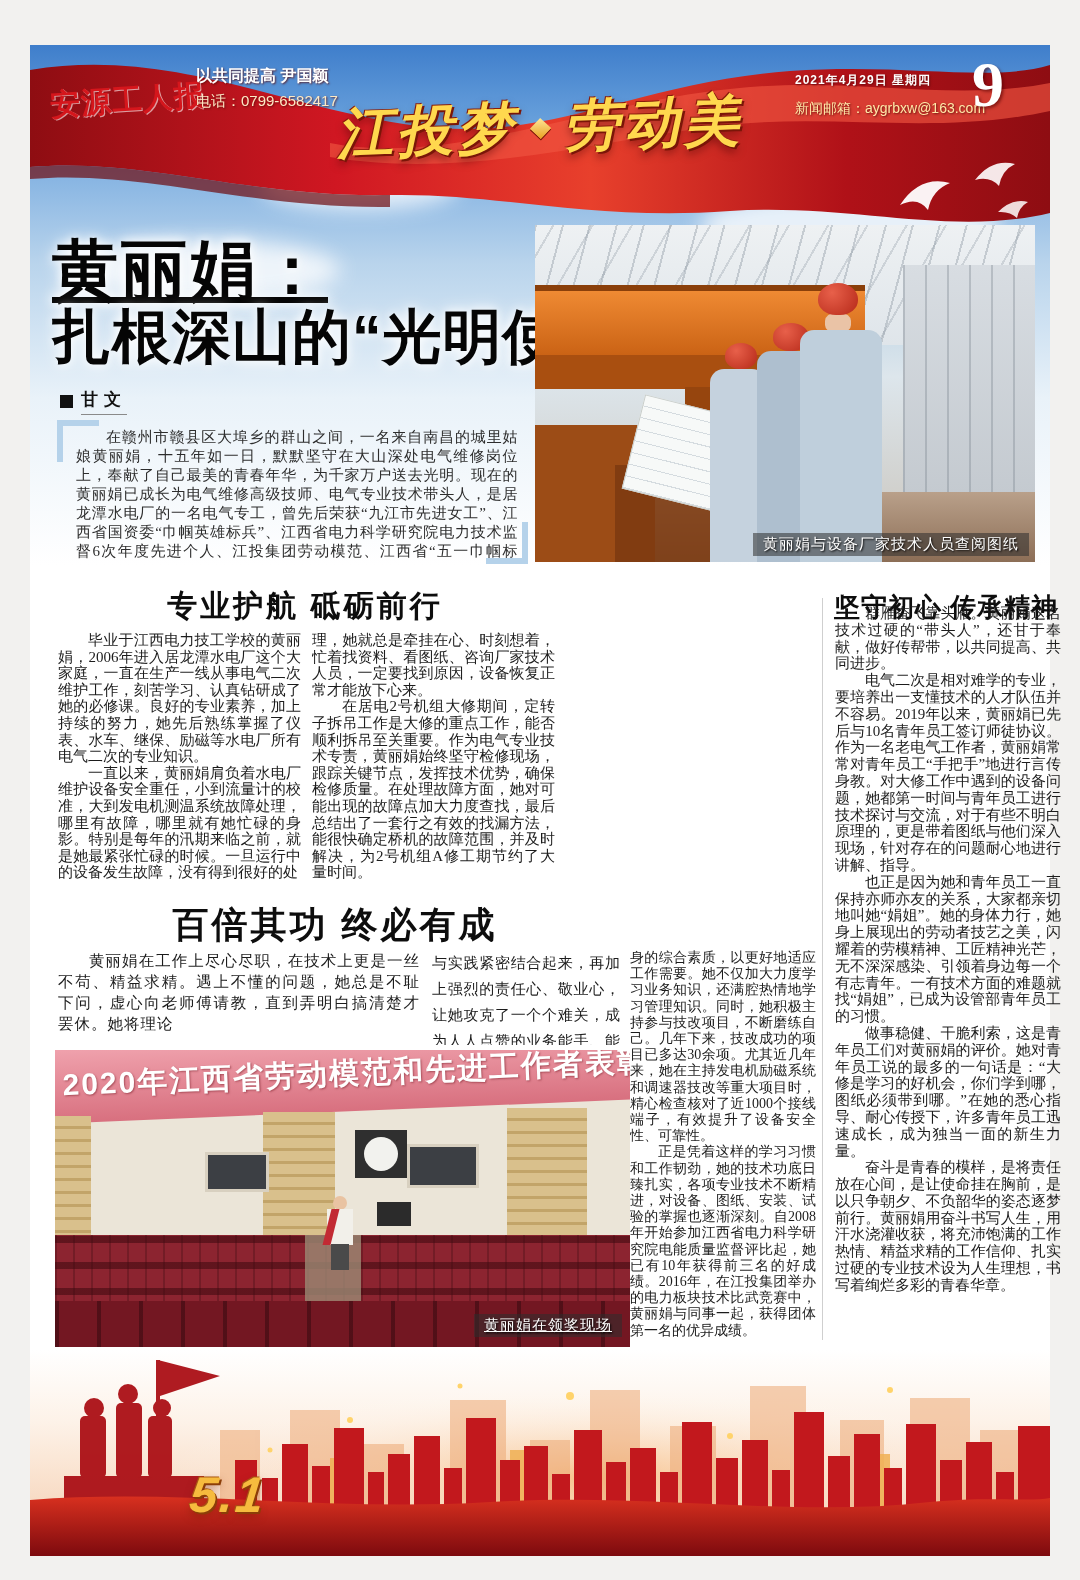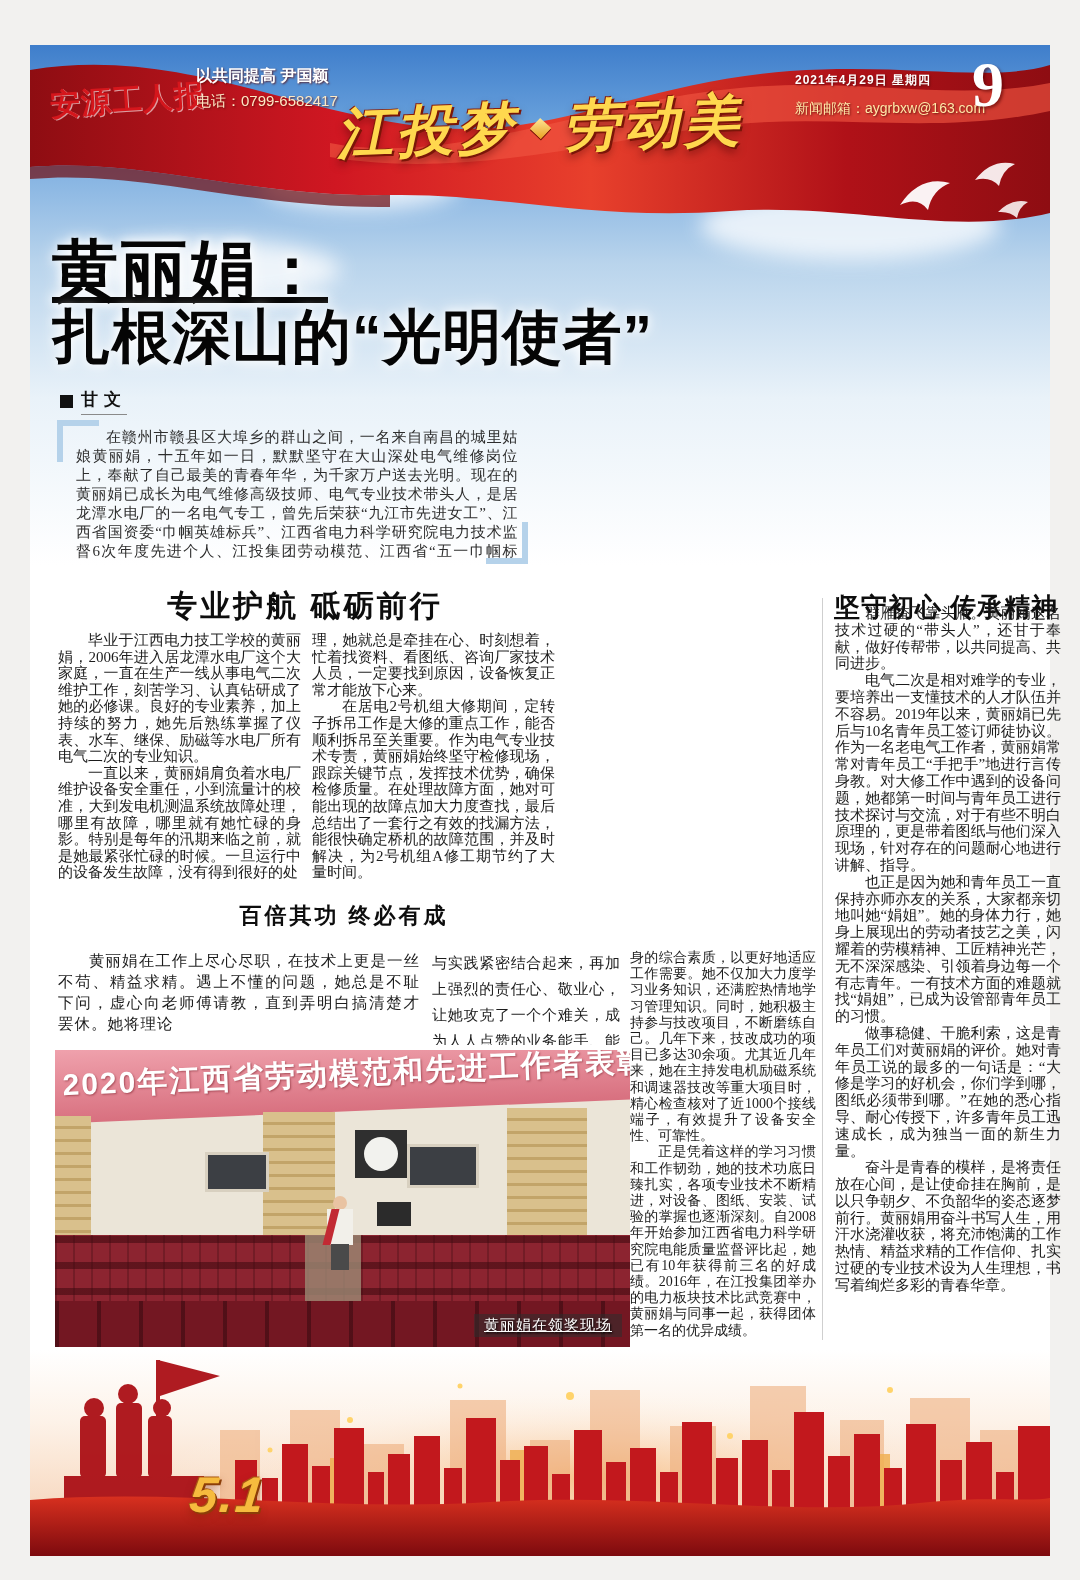--- a/index.html
+++ b/index.html
@@ -64,21 +64,21 @@
   .face{background:#eac3a6;border-radius:40%;}
   .body-shirt{border-radius:14px 14px 0 0;}
   .p1-paper{left:95px;top:196px;width:230px;height:95px;background:#f7f9f8;border:1px solid #c7ccc9;
     transform:rotate(14deg);background-image:repeating-linear-gradient(0deg,rgba(110,130,150,.25) 0 1px,transparent 1px 12px);}
   .caption{position:absolute;background:rgba(45,45,45,.55);color:#fff;font-size:15px;padding:2px 10px;
     letter-spacing:1px;text-shadow:1px 1px 2px #000;white-space:nowrap;}
 
   
   .sec-title{font-weight:900;color:#0d0d0d;letter-spacing:3px;text-align:center;}
   .sec1-title{left:55px;top:586px;width:500px;font-size:30px;}
-  .sec2-title{left:64px;top:901px;width:560px;font-size:22px;}
+  .sec2-title{left:55px;top:901px;width:560px;font-size:36px;}
   .sec3-title{left:833px;top:590px;width:226px;font-size:26px;letter-spacing:1px;}
 
   
   .bodycol{font-family:"Liberation Serif",serif;color:#1c1c1c;text-align:justify;overflow:hidden;}
   .bodycol p{margin:0;}
   .bodycol p.ind{text-indent:2em;}
   .s1c1{left:58px;top:632px;width:243px;height:268px;font-size:15px;line-height:16.6px;}
   .s1c2{left:312px;top:632px;width:243px;height:268px;font-size:15px;line-height:16.6px;}
   .s2a{left:58px;top:950px;width:362px;height:92px;font-size:15.5px;line-height:21px;letter-spacing:1px;}
   .s2b{left:432px;top:950px;width:188px;height:95px;font-size:15px;line-height:26px;}
@@ -163,20 +163,39 @@
   <div class="headline2 abs">扎根深山的“光明使者”</div>
   <div class="byline abs">
     <span class="byline-sq"></span>
     <span class="byline-name">甘文</span>
   </div>
 
   <div class="bracket-tl abs"></div>
   <div class="bracket-br abs"></div>
   <div class="intro abs">在赣州市赣县区大埠乡的群山之间，一名来自南昌的城里姑娘黄丽娟，十五年如一日，默默坚守在大山深处电气维修岗位上，奉献了自己最美的青春年华，为千家万户送去光明。现在的黄丽娟已成长为电气维修高级技师、电气专业技术带头人，是居龙潭水电厂的一名电气专工，曾先后荣获“九江市先进女工”、江西省国资委“巾帼英雄标兵”、江西省电力科学研究院电力技术监督6次年度先进个人、江投集团劳动模范、江西省“五一巾帼标兵”、江西省劳动模范等称号。</div>
 
+  <div class="photo1 abs">
+    <div class="p1-roof abs"></div>
+    <div class="p1-crane abs"></div>
+    <div class="p1-crane2 abs"></div>
+    <div class="p1-hook abs"></div>
+    <div class="p1-cab abs"></div>
+    <div class="p1-floor abs"></div>
+    <div class="p1-mach1 abs"></div>
+    <div class="p1-mach2 abs"></div>
+    <div class="p1-paper abs"></div>
+    <div class="abs body-shirt" style="left:175px;top:144px;width:56px;height:193px;background:#c5d2de;"></div>
+    <div class="abs helmet" style="left:190px;top:118px;width:32px;height:26px;"></div>
+    <div class="abs body-shirt" style="left:222px;top:126px;width:64px;height:211px;background:#aebfcf;"></div>
+    <div class="abs helmet" style="left:238px;top:98px;width:36px;height:28px;"></div>
+    <div class="abs face" style="left:290px;top:88px;width:26px;height:20px;"></div>
+    <div class="abs body-shirt" style="left:265px;top:105px;width:82px;height:232px;background:#bfcfdc;"></div>
+    <div class="abs helmet" style="left:283px;top:58px;width:40px;height:32px;"></div>
+    <div class="caption" style="right:6px;bottom:6px;">黄丽娟与设备厂家技术人员查阅图纸</div>
+  </div>
 
   <div class="sec-title sec1-title abs">专业护航  砥砺前行</div>
   <div class="bodycol s1c1 abs">
     <p class="ind">毕业于江西电力技工学校的黄丽娟，2006年进入居龙潭水电厂这个大家庭，一直在生产一线从事电气二次维护工作，刻苦学习、认真钻研成了她的必修课。良好的专业素养，加上持续的努力，她先后熟练掌握了仪表、水车、继保、励磁等水电厂所有电气二次的专业知识。</p>
     <p class="ind">一直以来，黄丽娟肩负着水电厂维护设备安全重任，小到流量计的校准，大到发电机测温系统故障处理，哪里有故障，哪里就有她忙碌的身影。特别是每年的汛期来临之前，就是她最紧张忙碌的时候。一旦运行中的设备发生故障，没有得到很好的处</p>
   </div>
   <div class="bodycol s1c2 abs">
     <p>理，她就总是牵挂在心、时刻想着，忙着找资料、看图纸、咨询厂家技术人员，一定要找到原因，设备恢复正常才能放下心来。</p>
     <p class="ind">在居电2号机组大修期间，定转子拆吊工作是大修的重点工作，能否顺利拆吊至关重要。作为电气专业技术专责，黄丽娟始终坚守检修现场，跟踪关键节点，发挥技术优势，确保检修质量。在处理故障方面，她对可能出现的故障点加大力度查找，最后总结出了一套行之有效的找漏方法，能很快确定桥机的故障范围，并及时解决，为2号机组A修工期节约了大量时间。</p>
   </div>

